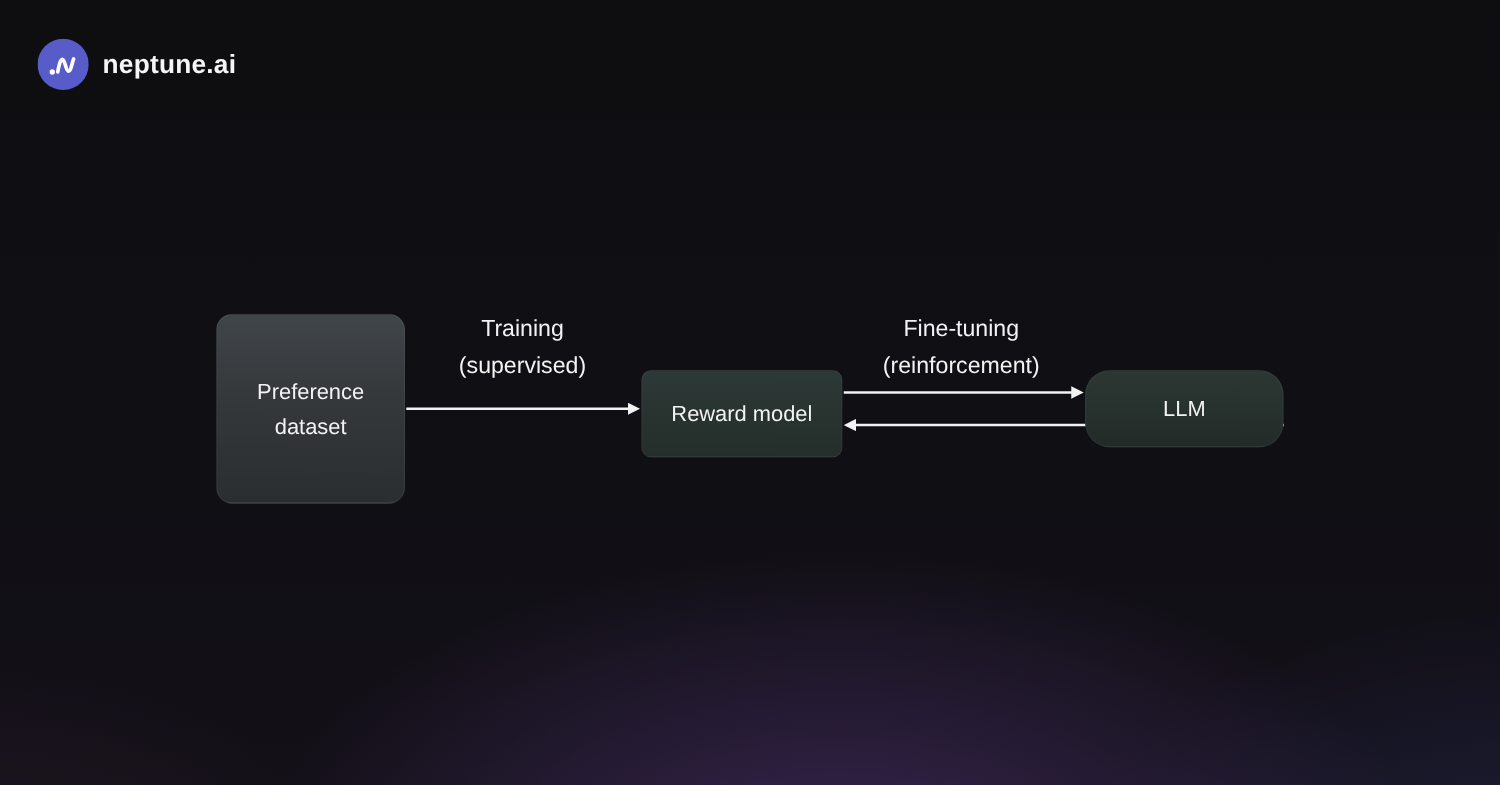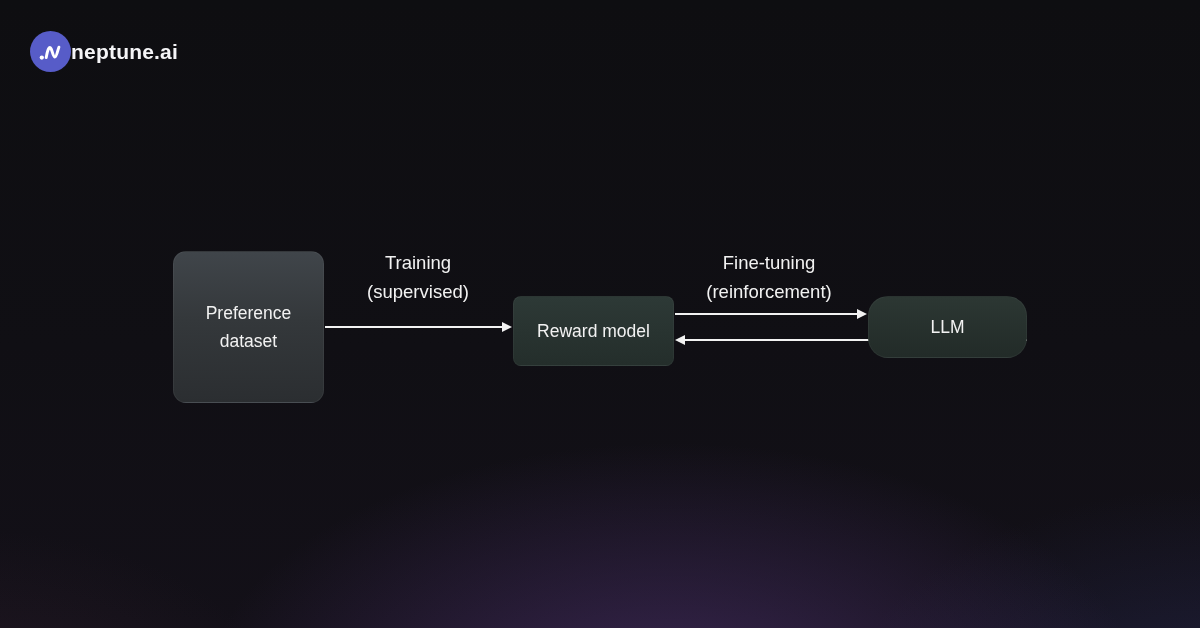--- a/index.html
+++ b/index.html
@@ -24,20 +24,21 @@
       linear-gradient(180deg, #0e0e11 0%, #100f14 55%, #131018 100%);
   }
 
   
   .brand {
     position: absolute;
     left: 30px;
     top: 31px;
     display: flex;
     align-items: center;
+    gap: 11px;
   }
   .brand-icon {
     width: 41px;
     height: 41px;
     display: block;
   }
   .brand-text {
     color: #f5f5f7;
     font-size: 21px;
     font-weight: 700;

